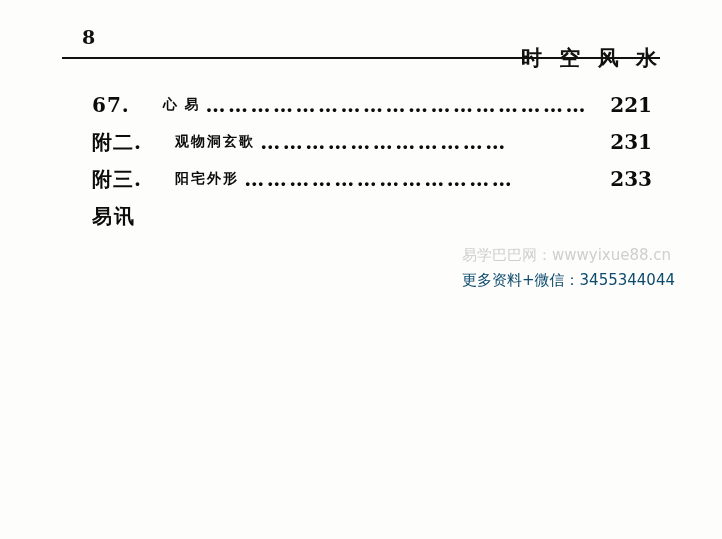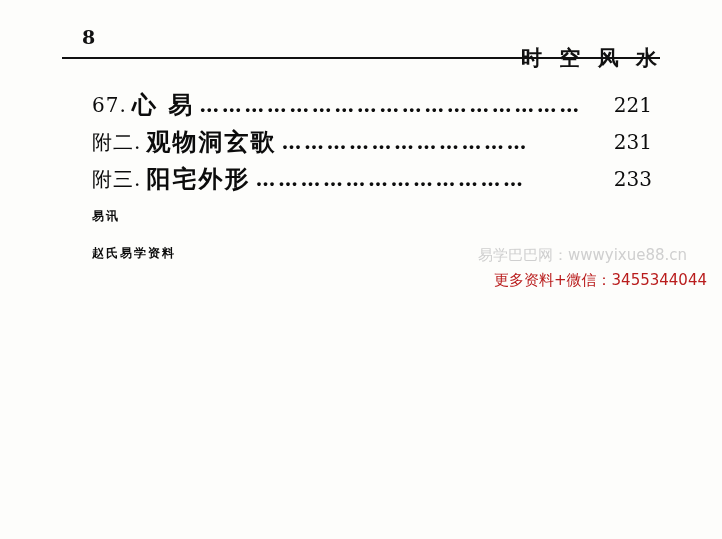--- a/index.html
+++ b/index.html
@@ -66,91 +66,90 @@
   }
   .toc-row {
     position: relative;
     height: 37px;
     white-space: nowrap;
     color: #0c0c0c;
   }
   .toc-num {
     display: inline-block;
     font-size: 20px;
-    font-weight: normal;
+    font-weight: bold;
     vertical-align: top;
     line-height: 34px;
     letter-spacing: 1px;
   }
   .toc-title {
     display: inline-block;
-    font-size: 24px;
+    font-size: 14px;
     font-weight: bold;
     vertical-align: top;
     line-height: 34px;
-    margin-left: 0;
+    margin-left: 28px;
     letter-spacing: 2px;
+    font-family: Liberation Serif, serif;
   }
   .toc-dots {
     display: inline-block;
     vertical-align: top;
     line-height: 34px;
     font-size: 20px;
     font-weight: bold;
     letter-spacing: 2.5px;
     overflow: hidden;
     white-space: nowrap;
   }
   .toc-page {
     position: absolute;
     right: 0;
     top: 0;
     line-height: 34px;
     font-size: 20px;
-    font-weight: normal;
+    font-weight: bold;
     font-family: "DejaVu Serif", "Liberation Serif", serif;
   }
   .plain-row {
     position: relative;
     height: 37px;
     white-space: nowrap;
   }
   .plain-text {
     display: inline-block;
-    font-size: 12px;
+    font-size: 20px;
     font-weight: bold;
     line-height: 34px;
     letter-spacing: 2px;
     color: #0c0c0c;
     text-align: center;
   }
   
   .watermark {
     position: absolute;
     left: 462px;
     top: 246px;
     width: 260px;
     pointer-events: none;
   }
   .wm-line1 {
     font-family: "DejaVu Sans", "Liberation Sans", sans-serif;
     font-size: 15px;
     color: #cfcfcf;
     letter-spacing: 0px;
     white-space: nowrap;
-    margin-left: 16px;
   }
   .wm-line2 {
     font-family: "DejaVu Sans", "Liberation Sans", sans-serif;
     font-size: 15px;
-    color: #b91c1c;
+    color: #0c4a6e;
     letter-spacing: 0px;
     white-space: nowrap;
     margin-top: 6px;
-    margin-left: 32px;
   }
 </style>
 </head>
 <body>
 
 <div class="page">
 
   <div class="header">
     <span class="page-number">8</span>
     <span class="book-title">时 空 风 水</span>
@@ -180,23 +179,20 @@
       <span class="toc-title">阳宅外形</span>
       <span class="toc-dots">………………………………</span>
       <span class="toc-page">233</span>
     </div>
 
 
     <div class="plain-row">
       <span class="plain-text">易讯</span>
     </div>
 
-    <div class="plain-row">
-      <span class="plain-text">赵氏易学资料</span>
-    </div>
 
   </div>
 
   <div class="watermark">
     <div class="wm-line1">易学巴巴网：wwwyixue88.cn</div>
     <div class="wm-line2">更多资料+微信：3455344044</div>
   </div>
 
 </div>
 

